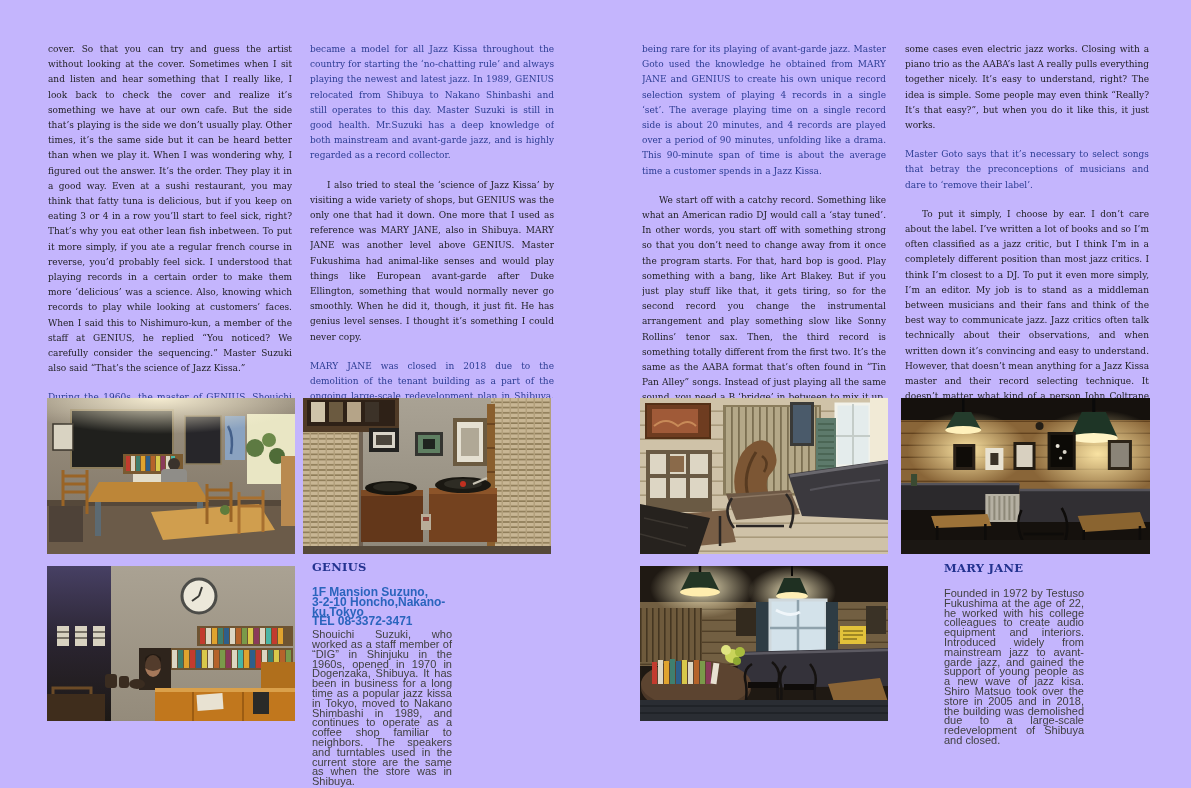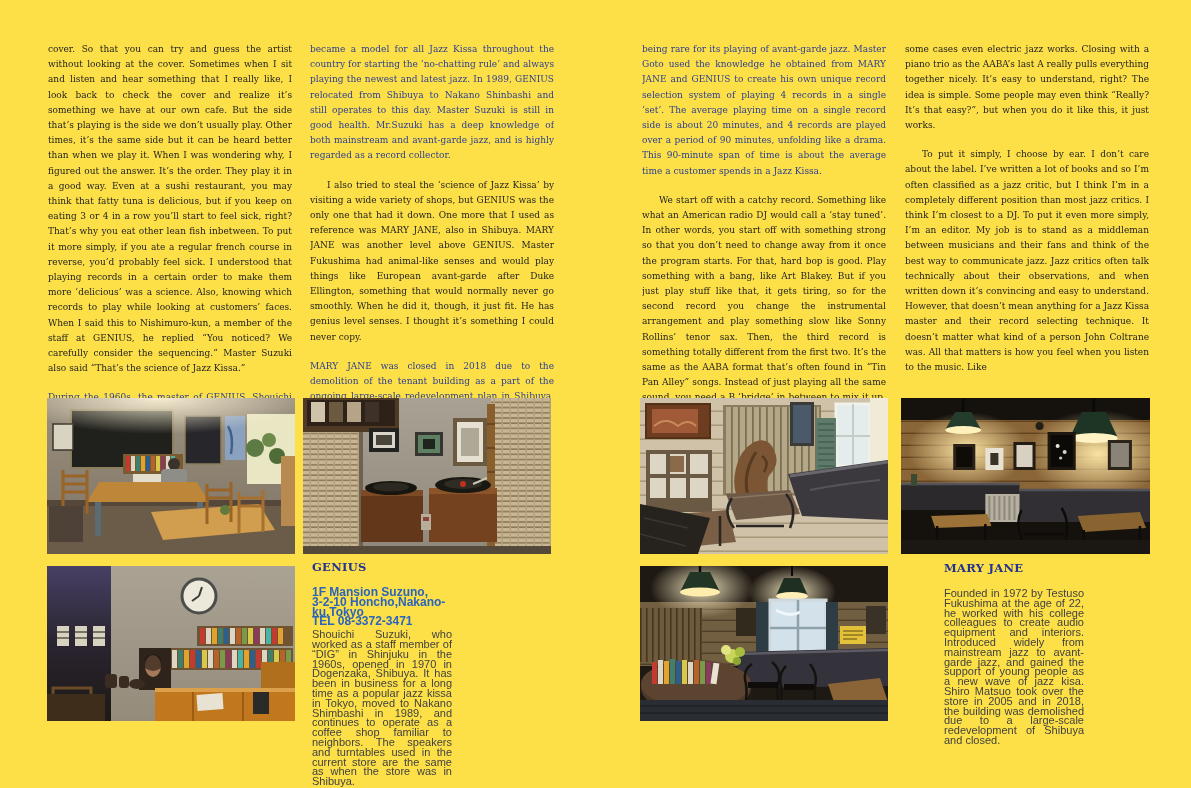--- a/index.html
+++ b/index.html
@@ -1,16 +1,16 @@
 <!DOCTYPE html>
 <html><head>
 <meta charset="utf-8">
 <style>
   html,body{margin:0;padding:0;background:#e8e8e8;}
-  .spread{position:relative;width:1191px;height:788px;background:#fde047;overflow:hidden;
+  .spread{position:relative;width:1191px;height:788px;background:#c4b5fd;overflow:hidden;
           font-family:"DejaVu Serif",serif;}
   
   .col{position:absolute;top:42px;width:244px;height:356px;overflow:hidden;
        font-size:9px;line-height:15.2px;color:#1e1e20;text-align:justify;}
   .col p{margin:0 0 14px 0;}
   .col p:last-child{margin-bottom:0;}
   .col p.indent{text-indent:17px;}
   .col p.blue{color:#2c3d93;}
   #col1{left:48px;} #col2{left:310px;} #col3{left:642px;} #col4{left:905px;}
   
@@ -55,20 +55,21 @@
     <p class="indent">I also tried to steal the ‘science of Jazz Kissa’ by visiting a wide variety of shops, but GENIUS was the only one that had it down. One more that I used as reference was MARY JANE, also in Shibuya. MARY JANE was another level above GENIUS. Master Fukushima had animal-like senses and would play things like European avant-garde after Duke Ellington, something that would normally never go smoothly. When he did it, though, it just fit. He has genius level senses. I thought it’s something I could never copy.</p>
     <p class="blue">MARY JANE was closed in 2018 due to the demolition of the tenant building as a part of the ongoing large-scale redevelopment plan in Shibuya. This legendary Jazz Kissa, opened in 1972,  received attention and praise as</p>
   </div>
 
   <div class="col" id="col3">
     <p class="blue">being rare for its playing of avant-garde jazz. Master Goto used the knowledge he obtained from MARY JANE and GENIUS to create his own unique record selection system of playing 4 records in a single ‘set’. The average playing time on a single record side is about 20 minutes, and 4 records are played over a period of 90 minutes, unfolding like a drama. This 90-minute span of time is about the average time a customer spends in a Jazz Kissa.</p>
     <p class="indent">We start off with a catchy record. Something like what an American radio DJ would call a ‘stay tuned’. In other words, you start off with something strong so that you don’t need to change away from it once the program starts. For that, hard bop is good. Play something with a bang, like Art Blakey. But if you just play stuff like that, it gets tiring, so for the second record you change the instrumental arrangement and play something slow like Sonny Rollins’ tenor sax. Then, the third record is something totally different from the first two.  It’s the same as the AABA format that’s often found in “Tin Pan Alley” songs. Instead of just playing all the same sound, you need a B ‘bridge’ in between to mix it up. Guitar, organs, even big band works. That changes the flavor of it all. In</p>
   </div>
   <div class="col" id="col4">
     <p>some cases even electric jazz works. Closing with a piano trio as the AABA’s last A really pulls everything together nicely. It’s easy to understand, right? The idea is simple. Some people may even think “Really? It’s that easy?”, but when you do it like this, it just works.</p>
+    <p class="blue">Master Goto says that it’s necessary to select songs that betray the preconceptions of musicians and dare to ‘remove their label’.</p>
     <p class="indent">To put it simply, I choose by ear. I don’t care about the label. I’ve written a lot of books and so I’m often classified as a jazz critic, but I think I’m in a completely different position than most jazz critics. I think I’m closest to a DJ. To put it even more simply, I’m an editor. My job is to stand as a middleman between musicians and their fans and think of the best way to communicate jazz. Jazz critics often talk technically about their observations, and when written down it’s convincing and easy to understand. However, that doesn’t mean anything for a Jazz Kissa master and their record selecting technique. It doesn’t matter what kind of a person John Coltrane was. All that matters is how you feel when you listen to the music. Like</p>
   </div>
 
   <div class="photo" id="ph1">
     <svg viewBox="0 0 248 156" preserveAspectRatio="none" aria-hidden="true">
       <defs>
         <linearGradient id="p1w" x1="0" y1="0" x2="0" y2="1">
           <stop offset="0" stop-color="#9b9180"></stop>
             <stop offset="1" stop-color="#7d7263"></stop>
         </linearGradient>

